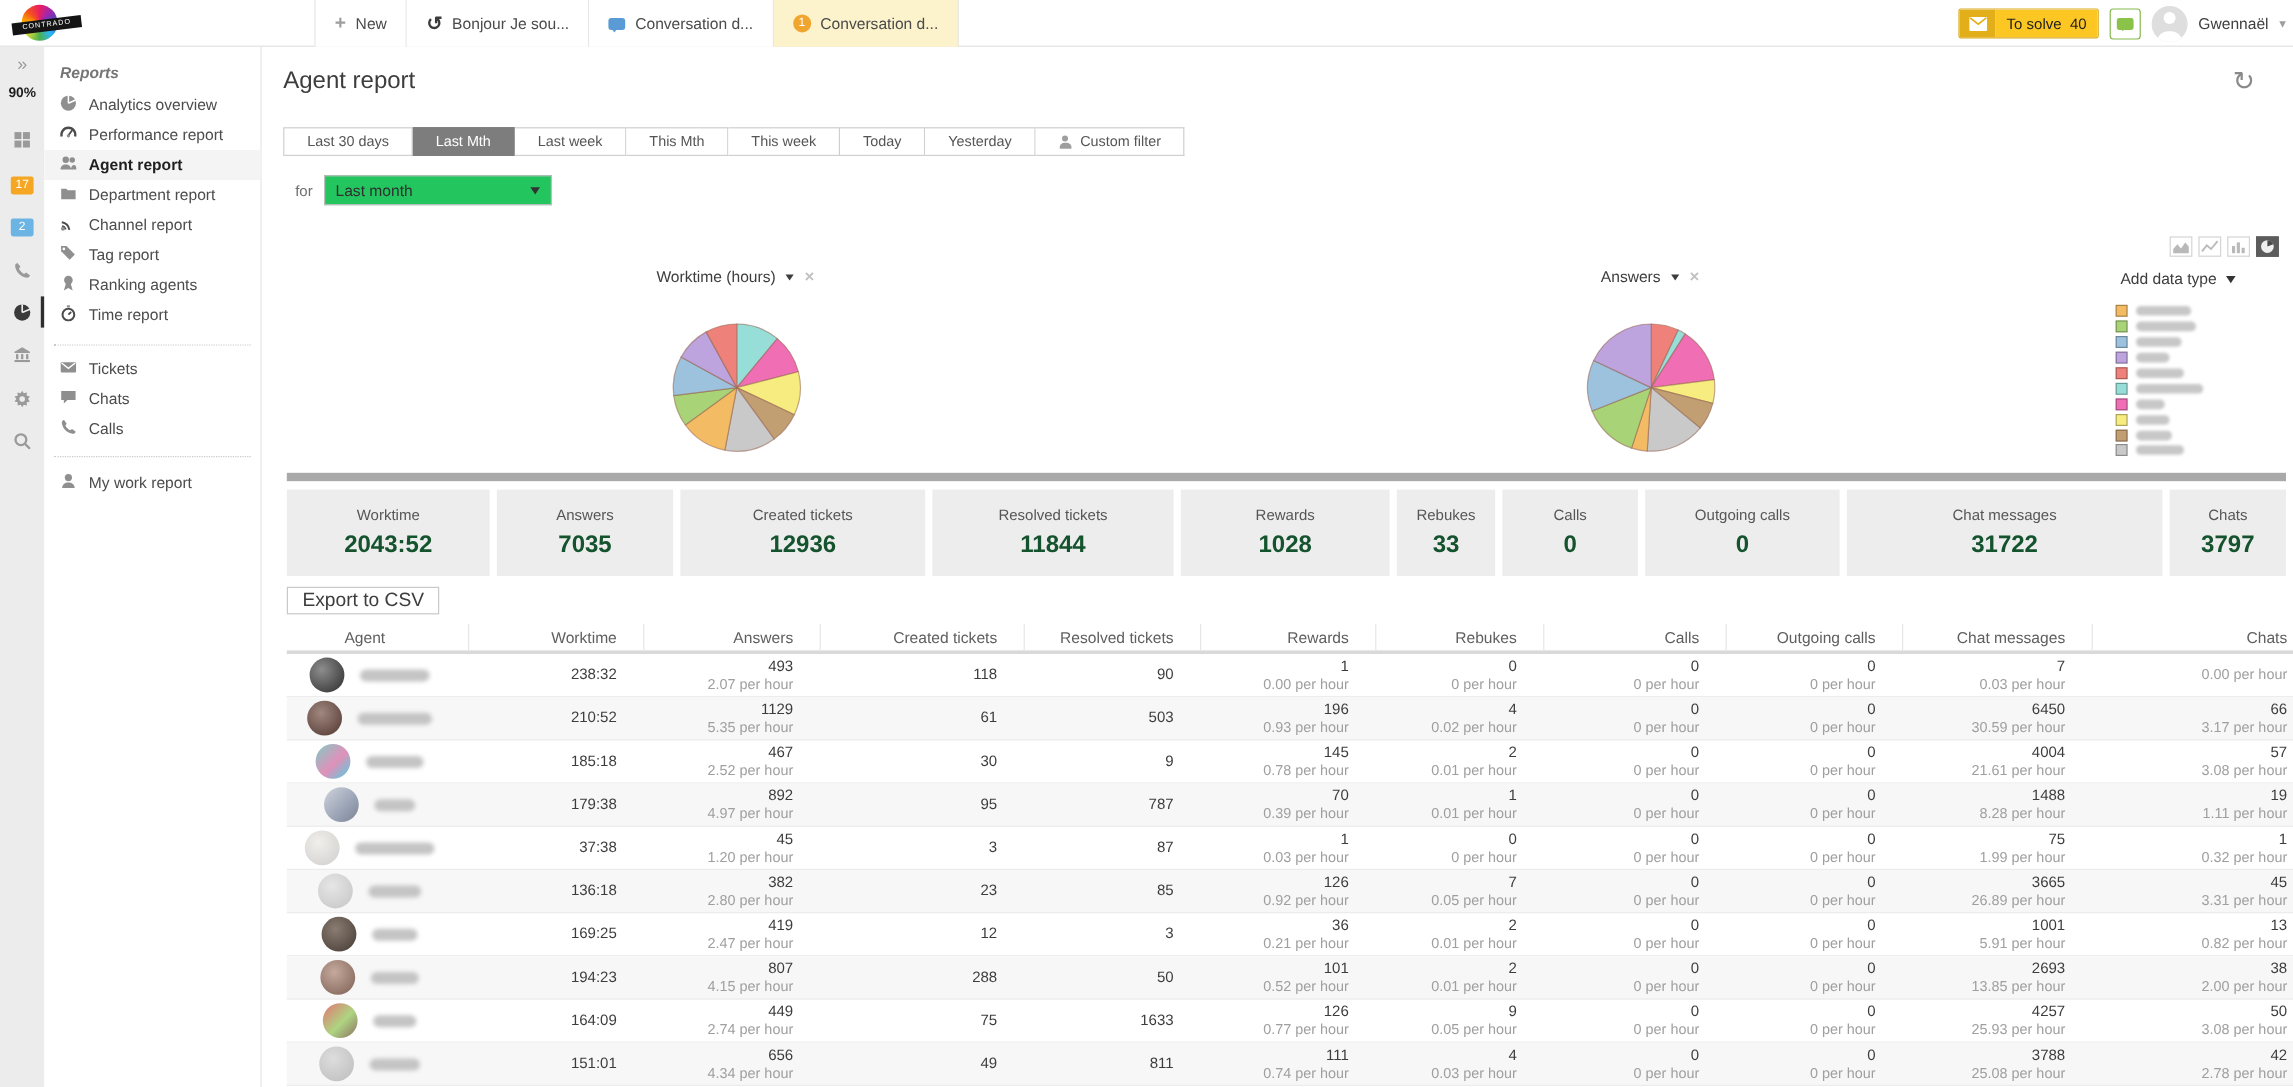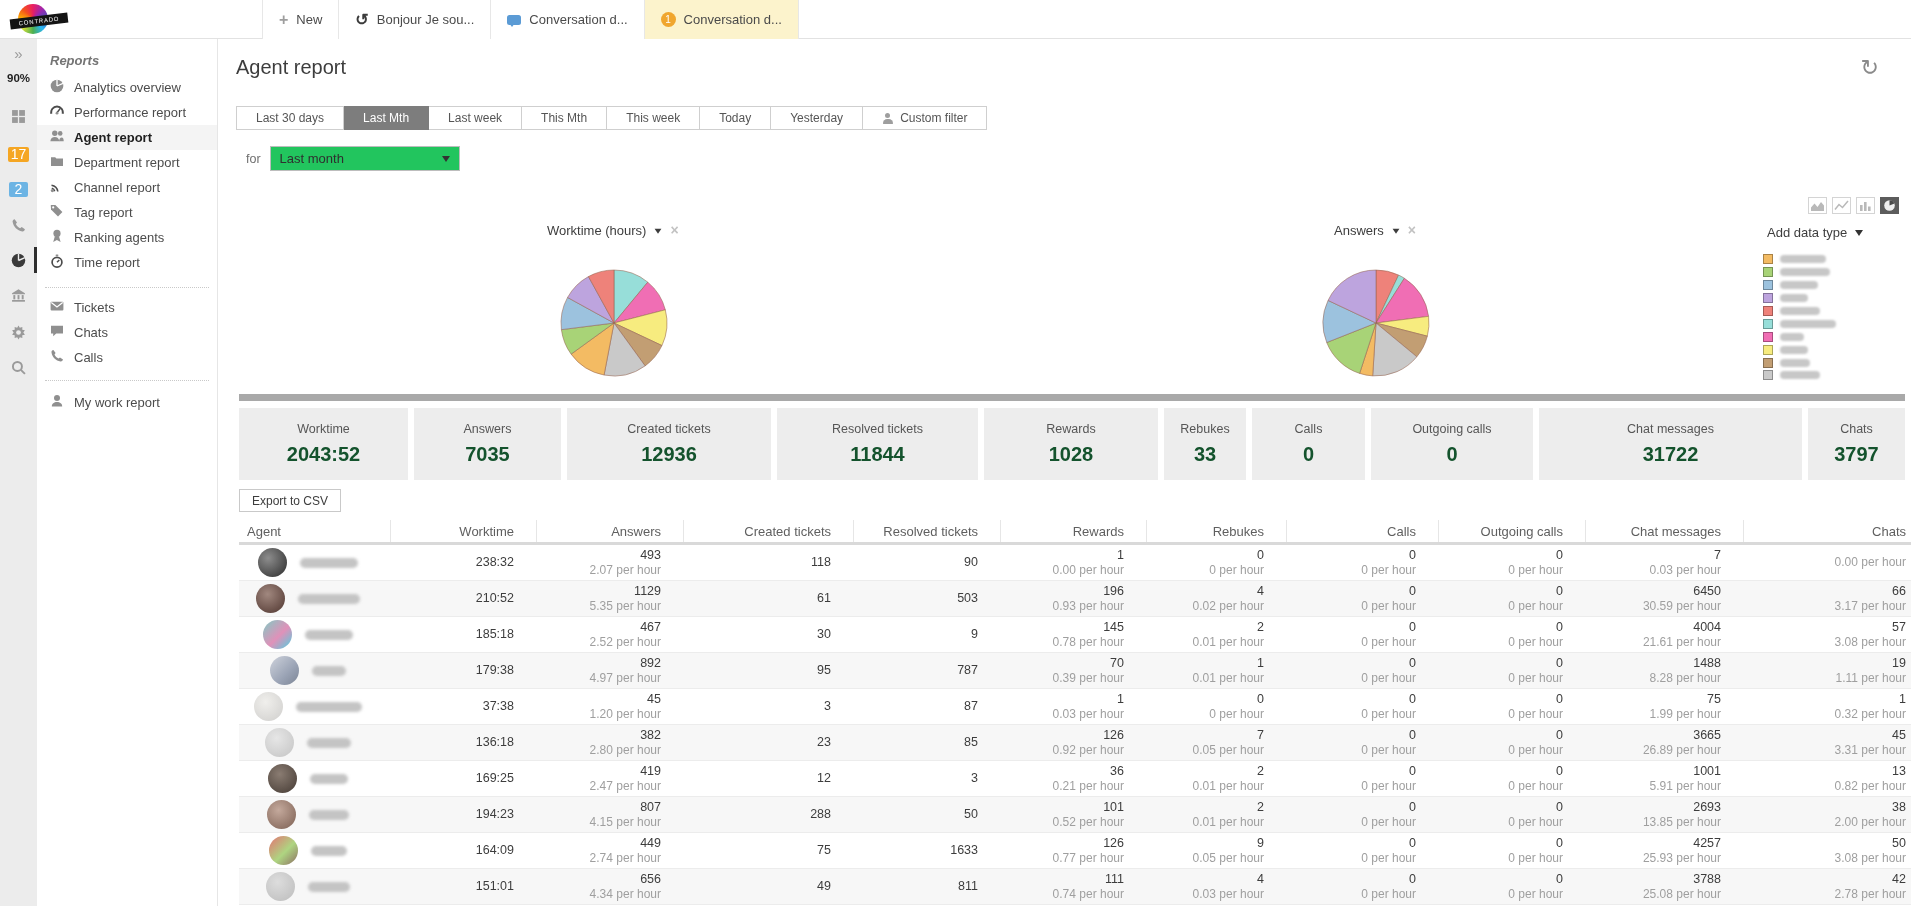--- a/index.html
+++ b/index.html
@@ -39,21 +39,21 @@
   .avatar-top::after { content:""; position:absolute; bottom:-3px; left:4px; width:22px; height:12px; border-radius:10px 10px 0 0; background:#fff; }
   .username { font-size:13px; color:#3f3f3f; }
   .chev { color:#9e9e9e; font-size:11px; }
 
   
   .rail { position:absolute; top:39px; left:0; width:37px; height:867px; background:#ececec; z-index:20; }
   .rail .it { position:absolute; left:0; width:37px; display:flex; align-items:center; justify-content:center;
     color:#9a9a9a; cursor:pointer; }
   .rail svg { width:15px; height:15px; fill:currentColor; }
   .rail .pct { font-size:11.5px; font-weight:bold; color:#1e1e1e; }
-  .railbadge { min-width:19px; height:15px; border-radius:2px; color:#fff; font-size:14px;
+  .railbadge { min-width:19px; height:15px; border-radius:2px; color:#fff; font-size:10px;
     display:flex; align-items:center; justify-content:center; padding:0 3px;text-align:center; }
   .rb-orange { background:#f5a623; } .rb-blue { background:#6cb4e4; }
   .rail .active-ind { position:absolute; right:0; width:3px; height:26px; background:#2e2e2e; }
   .rail .it.active { color:#3a3a3a; }
 
   
   .panel { position:absolute; top:39px; left:37px; width:181px; height:867px; background:#fff;
     border-right:1px solid #e6e6e6; z-index:20; }
   .panel h3 { font-size:13px; font-style:italic; font-weight:bold; color:#757575; padding:14px 0 0 13px; }
   .plist { list-style:none; position:absolute; left:0; width:180px; }
@@ -100,29 +100,29 @@
 
   .hscroll { position:absolute; left:21px; top:355px; width:1666px; height:7px; background:#a9a9a9; }
 
   .stats { position:absolute; left:21px; top:369px; display:flex; gap:6px; }
   .card { background:#ededed; height:72px; display:flex; flex-direction:column; align-items:center;
     justify-content:center; gap:7px; flex:none; }
   .card .l { font-size:12.5px; color:#565656; }
   .card .v { font-size:20px; font-weight:bold; color:#14532d; }
 
   .export { position:absolute; left:21px; top:450px; height:23px; padding:0 12px; background:#fff;
-    border:1px solid #c9c9c9; font-size:12px; color:#3d3d3d; cursor:pointer;
+    border:1px solid #c9c9c9; font-size:16px; color:#3d3d3d; cursor:pointer;
     font-family:"Liberation Sans",sans-serif; }
 
   .table { position:absolute; left:21px; top:481px; width:1681px; }
   .thead, .trow { display:grid; grid-template-columns:151px 146px 147px 170px 147px 146px 140px 152px 147px 158px 177px; }
   .thead { height:25px; align-items:center; border-bottom:3px solid #d9d9d9; }
   .thead .hc { font-size:13px; color:#5f5f5f; text-align:right; padding-right:22px; height:100%;
     display:flex; align-items:center; justify-content:flex-end; border-left:1px solid #e6e6e6; }
-  .thead .hc:first-child { justify-content:flex-start; text-align:center; padding-left:8px; border-left:none; }
+  .thead .hc:first-child { justify-content:flex-start; text-align:center; padding-left:8px; border-left:none;margin-left:40px; }
   .thead .hc:last-child { padding-right:14px; }
   .trow { height:36px; border-bottom:1px solid #ececec; }
   .trow:nth-child(even) { background:#f7f7f7; }
   .c { display:flex; flex-direction:column; justify-content:center; text-align:right; padding-right:22px;
     font-size:12.5px; color:#3d3d3d; line-height:15px; }
   .c .rate { color:#9f9f9f; font-size:12px; }
   .c.chats { padding-right:14px; }
   .agentc { display:flex; flex-direction:row; align-items:center; gap:13px; padding-left:8px; }
   .av { width:29px; height:29px; border-radius:50%; flex:none; filter:blur(.6px); }
   .av1{background:radial-gradient(circle at 35% 35%, #8d8d8d, #2b2b2b);}
@@ -156,20 +156,40 @@
       </div>
       <div class="tab">
         <span class="bubble"></span>
         <span>Conversation d...</span>
       </div>
       <div class="tab active">
         <span class="badge1">1</span>
         <span>Conversation d...</span>
       </div>
     </div>
+  <div class="topright">
+    <div class="tosolve">
+      <span class="envbox">
+        <svg width="15" height="12" viewBox="0 0 14 11">
+            <rect x="0" y="0" width="14" height="11" rx="1" fill="#fff"></rect>
+            <path d="M.7 .8 7 5.6 13.3 .8" fill="none" stroke="#e2ae19" stroke-width="1.3"></path>
+          </svg>
+      </span>
+      <span class="txt">
+        <span>To solve</span>
+        <span>40</span>
+      </span>
+    </div>
+    <div class="greenchat">
+      <span class="b"></span>
+    </div>
+    <div class="avatar-top"></div>
+    <span class="username">Gwennaël</span>
+    <span class="chev">▾</span>
+  </div>
 </div>
 
 <div class="rail">
   <div class="it" style="top:5px;height:18px">
       <span style="font-size:15px">»</span>
     </div>
   <div class="it pct" style="top:30px;height:18px">90%</div>
   <div class="it" style="top:68px;height:18px">
     <svg viewBox="0 0 14 14">
         <rect x="1" y="1" width="5.4" height="5.4"></rect>

